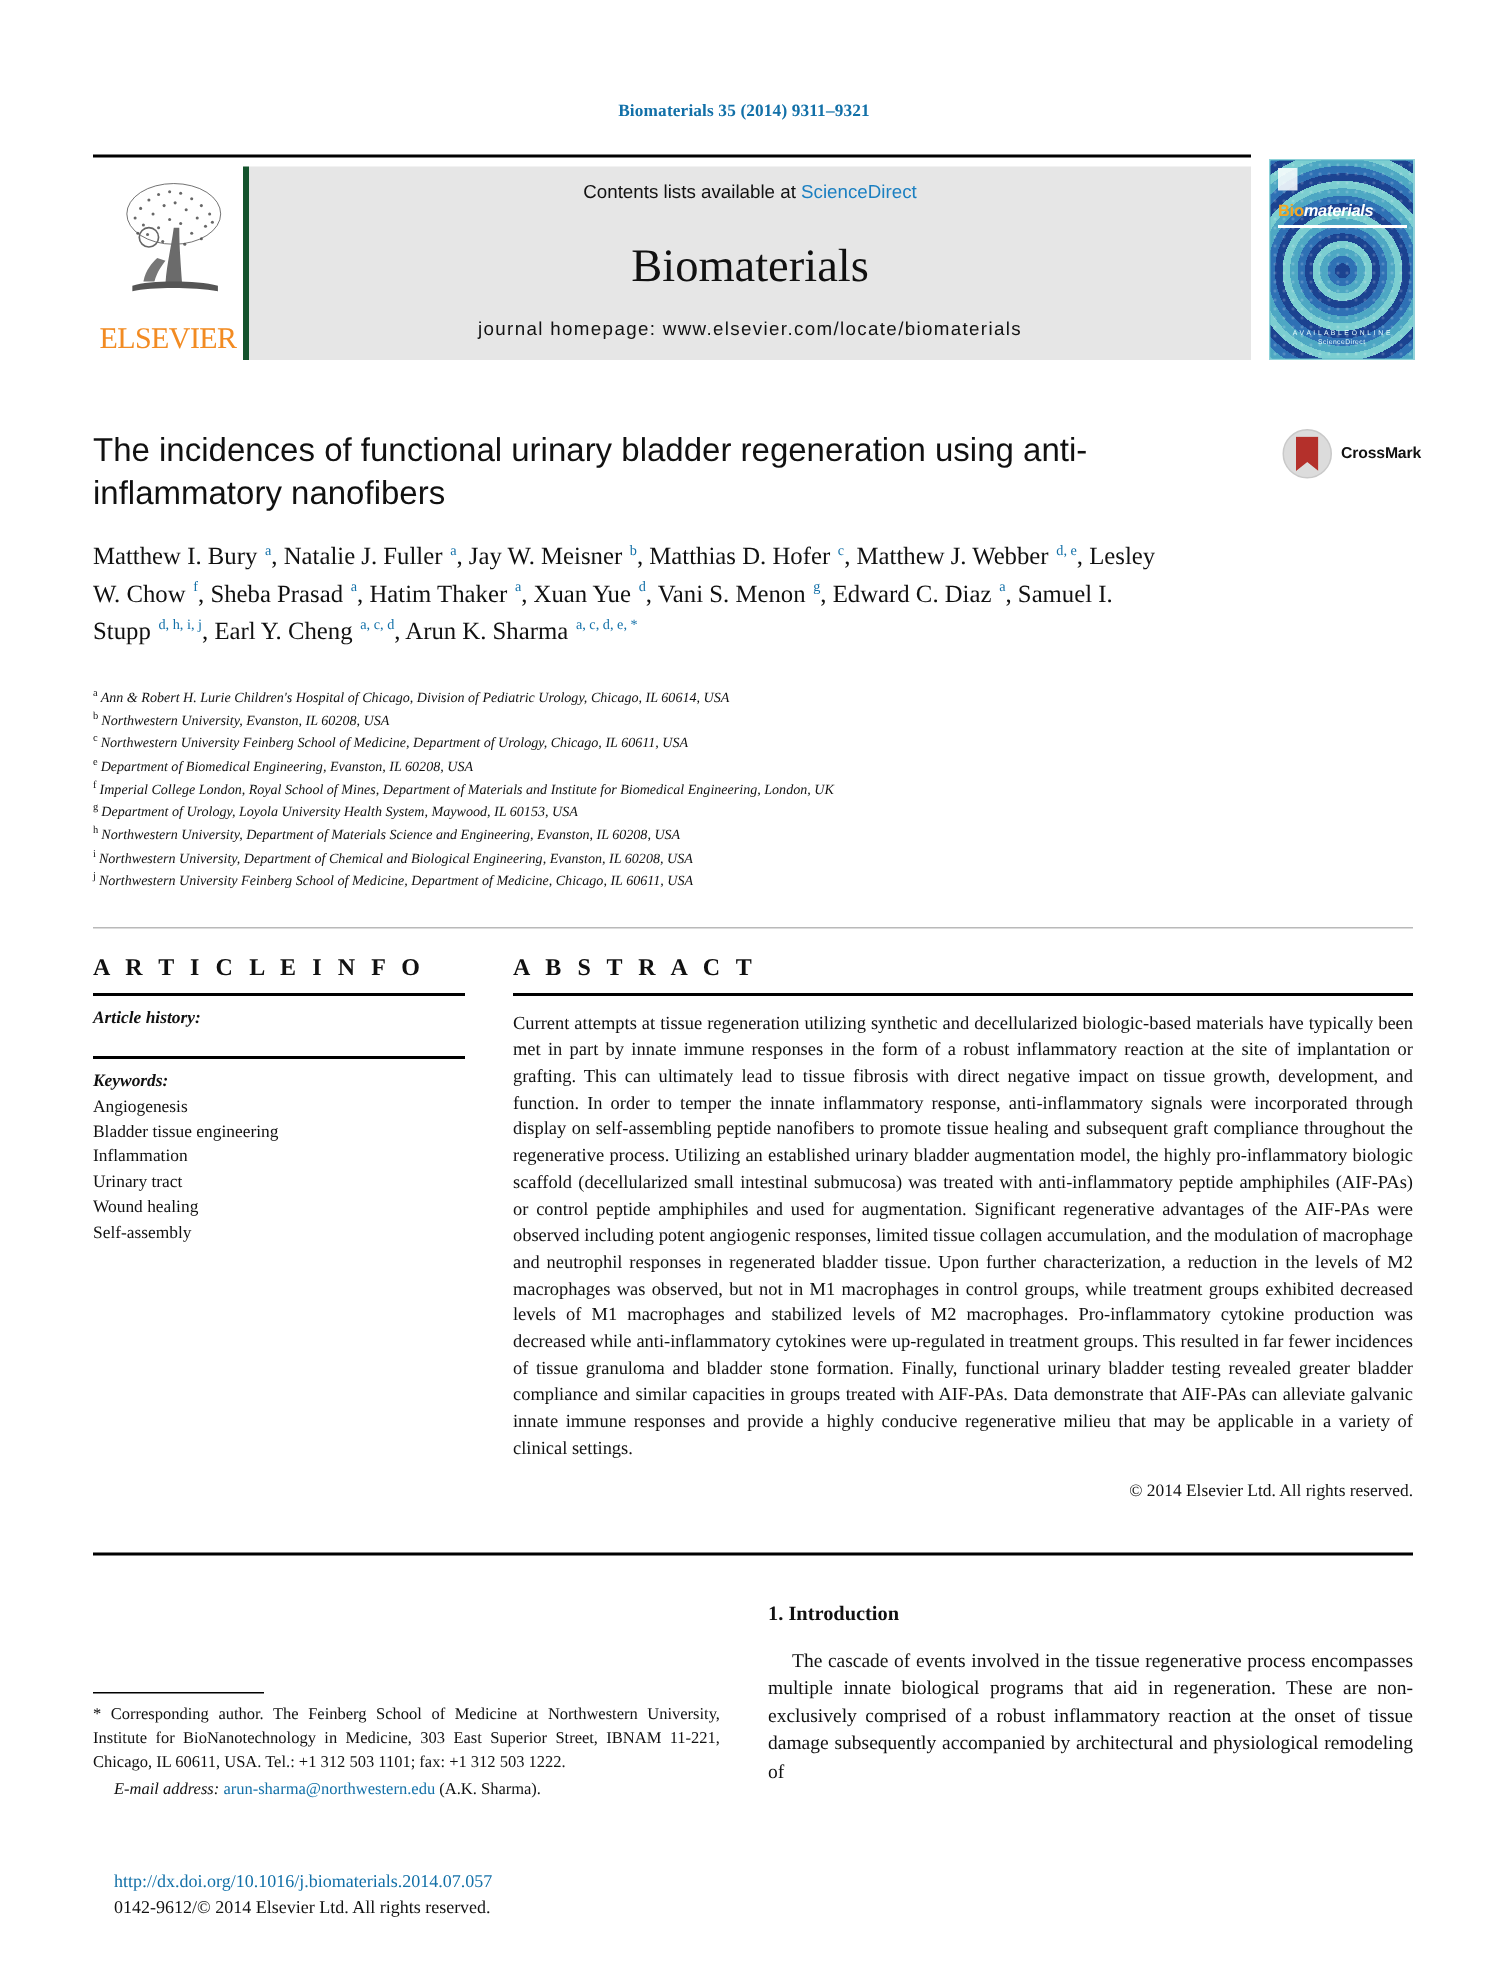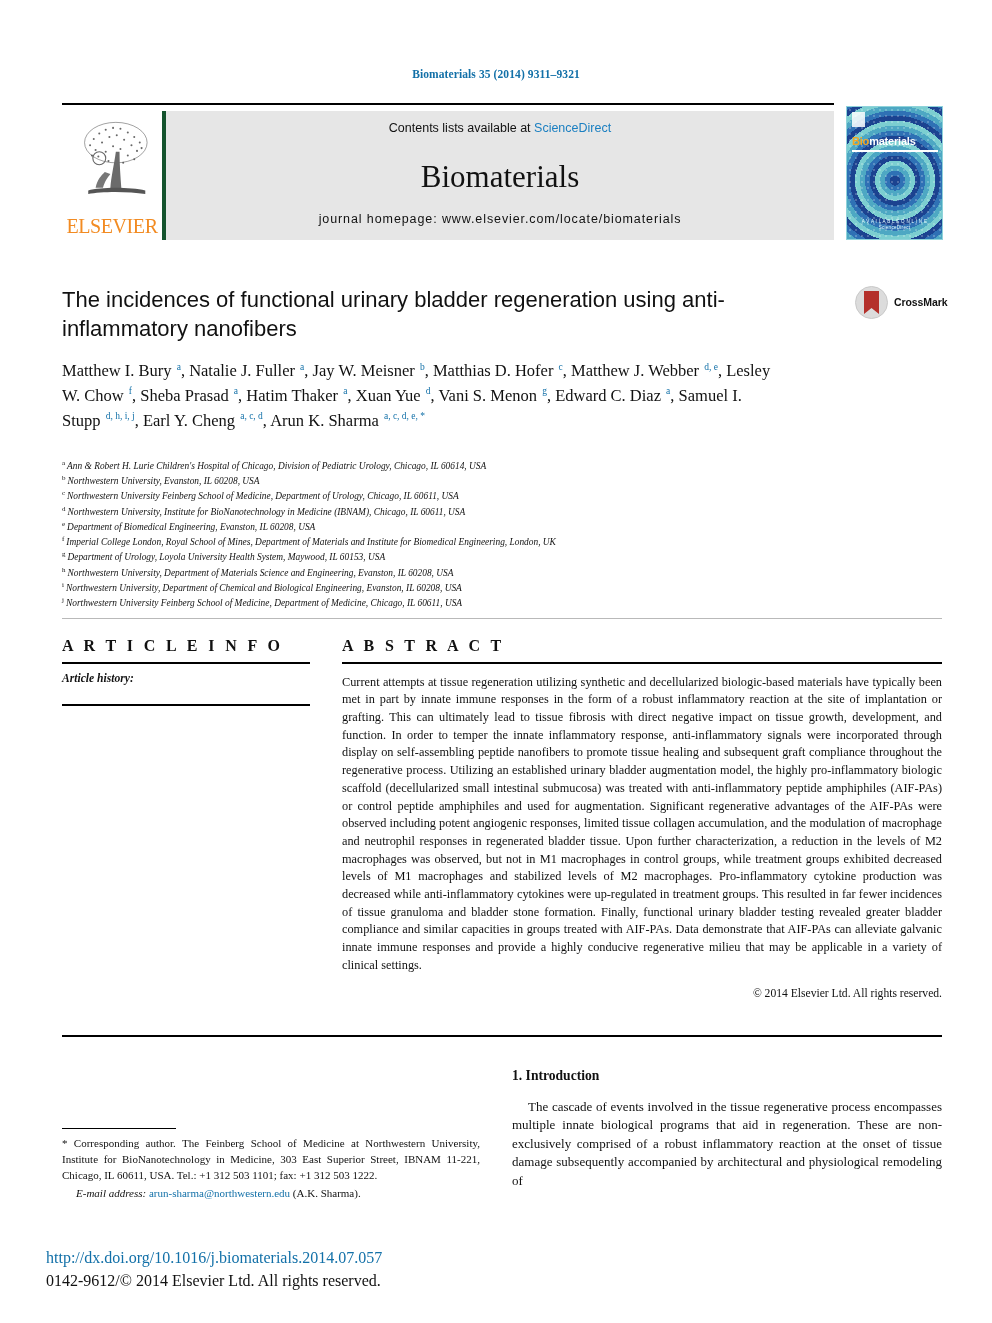--- a/index.html
+++ b/index.html
@@ -158,21 +158,21 @@
   .cover-title {
     position: absolute;
     top: 28px;
     left: 5px;
     font-family: "Liberation Sans", sans-serif;
     font-size: 11px;
     font-weight: bold;
     letter-spacing: -0.2px;
   }
   .cover-title .b { color: #f5a623; }
-  .cover-title .rest { color: #ffffff; }
+  .cover-title .rest { color: #ffffff; font-style: italic; }
   .cover-underline {
     position: absolute;
     top: 43px;
     left: 5px;
     width: 86px;
     height: 1.5px;
     background: #ffffff;
   }
   .cover-badge {
     position: absolute;
@@ -416,24 +416,24 @@
     font-size: 11px;
     text-indent: 14px;
   }
   .email-line .em-lbl { font-style: italic; }
   .link { color: #1270a8; }
 
   
   .bottom-block {
     position: absolute;
     top: 1246px;
-    left: 46px;
+    left: 76px;
     width: 500px;
     font-family: "Liberation Serif", serif;
-    font-size: 16px;
+    font-size: 12px;
     line-height: 1.45;
   }
   .doi-line { color: #1270a8; }
   .issn-line { color: #111; }
 </style>
 </head>
 <body>
 
 <div class="page">
 
@@ -512,38 +512,48 @@
   <div class="crossmark">
     <div class="cm-circle"></div>
     <div class="cm-book"></div>
     <div class="cm-text">CrossMark</div>
   </div>
 
   <div class="affiliations">
       <div><sup>a</sup><span>Ann &amp; Robert H. Lurie Children's Hospital of Chicago, Division of Pediatric Urology, Chicago, IL 60614, USA</span></div>
       <div><sup>b</sup><span>Northwestern University, Evanston, IL 60208, USA</span></div>
       <div><sup>c</sup><span>Northwestern University Feinberg School of Medicine, Department of Urology, Chicago, IL 60611, USA</span></div>
-      <div><sup>d</sup><span>Northwestern University, Institute for BioNanotechnology in Medicine (IBNAM), Chicago, IL 60611, USA</span></div>
       <div><sup>e</sup><span>Department of Biomedical Engineering, Evanston, IL 60208, USA</span></div>
       <div><sup>f</sup><span>Imperial College London, Royal School of Mines, Department of Materials and Institute for Biomedical Engineering, London, UK</span></div>
       <div><sup>g</sup><span>Department of Urology, Loyola University Health System, Maywood, IL 60153, USA</span></div>
       <div><sup>h</sup><span>Northwestern University, Department of Materials Science and Engineering, Evanston, IL 60208, USA</span></div>
       <div><sup>i</sup><span>Northwestern University, Department of Chemical and Biological Engineering, Evanston, IL 60208, USA</span></div>
       <div><sup>j</sup><span>Northwestern University Feinberg School of Medicine, Department of Medicine, Chicago, IL 60611, USA</span></div>
     </div>
 
   <div class="main-rule-top"></div>
 
   <div class="info-col">
     <div class="sec-head">A R T I C L E  I N F O</div>
     <div class="thin-rule"></div>
     <div class="info-group">
       <div class="lbl">Article history:</div>
     </div>
     <div class="info-rule"></div>
+    <div class="info-group" style="margin-top:0">
+      <div class="lbl">Keywords:</div>
+      <div id="keyword-items">
+          <div>Angiogenesis</div>
+          <div>Bladder tissue engineering</div>
+          <div>Inflammation</div>
+          <div>Urinary tract</div>
+          <div>Wound healing</div>
+          <div>Self-assembly</div>
+        </div>
+    </div>
   </div>
 
   <div class="abs-col">
     <div class="sec-head">A B S T R A C T</div>
     <div class="thin-rule"></div>
     <div class="abs-body">Current attempts at tissue regeneration utilizing synthetic and decellularized biologic-based materials have typically been met in part by innate immune responses in the form of a robust inflammatory reaction at the site of implantation or grafting. This can ultimately lead to tissue fibrosis with direct negative impact on tissue growth, development, and function. In order to temper the innate inflammatory response, anti-inflammatory signals were incorporated through display on self-assembling peptide nanofibers to promote tissue healing and subsequent graft compliance throughout the regenerative process. Utilizing an established urinary bladder augmentation model, the highly pro-inflammatory biologic scaffold (decellularized small intestinal submucosa) was treated with anti-inflammatory peptide amphiphiles (AIF-PAs) or control peptide amphiphiles and used for augmentation. Significant regenerative advantages of the AIF-PAs were observed including potent angiogenic responses, limited tissue collagen accumulation, and the modulation of macrophage and neutrophil responses in regenerated bladder tissue. Upon further characterization, a reduction in the levels of M2 macrophages was observed, but not in M1 macrophages in control groups, while treatment groups exhibited decreased levels of M1 macrophages and stabilized levels of M2 macrophages. Pro-inflammatory cytokine production was decreased while anti-inflammatory cytokines were up-regulated in treatment groups. This resulted in far fewer incidences of tissue granuloma and bladder stone formation. Finally, functional urinary bladder testing revealed greater bladder compliance and similar capacities in groups treated with AIF-PAs. Data demonstrate that AIF-PAs can alleviate galvanic innate immune responses and provide a highly conducive regenerative milieu that may be applicable in a variety of clinical settings.</div>
     <div class="abs-copyright">© 2014 Elsevier Ltd. All rights reserved.</div>
   </div>
 
   <div class="main-rule-bottom"></div>

